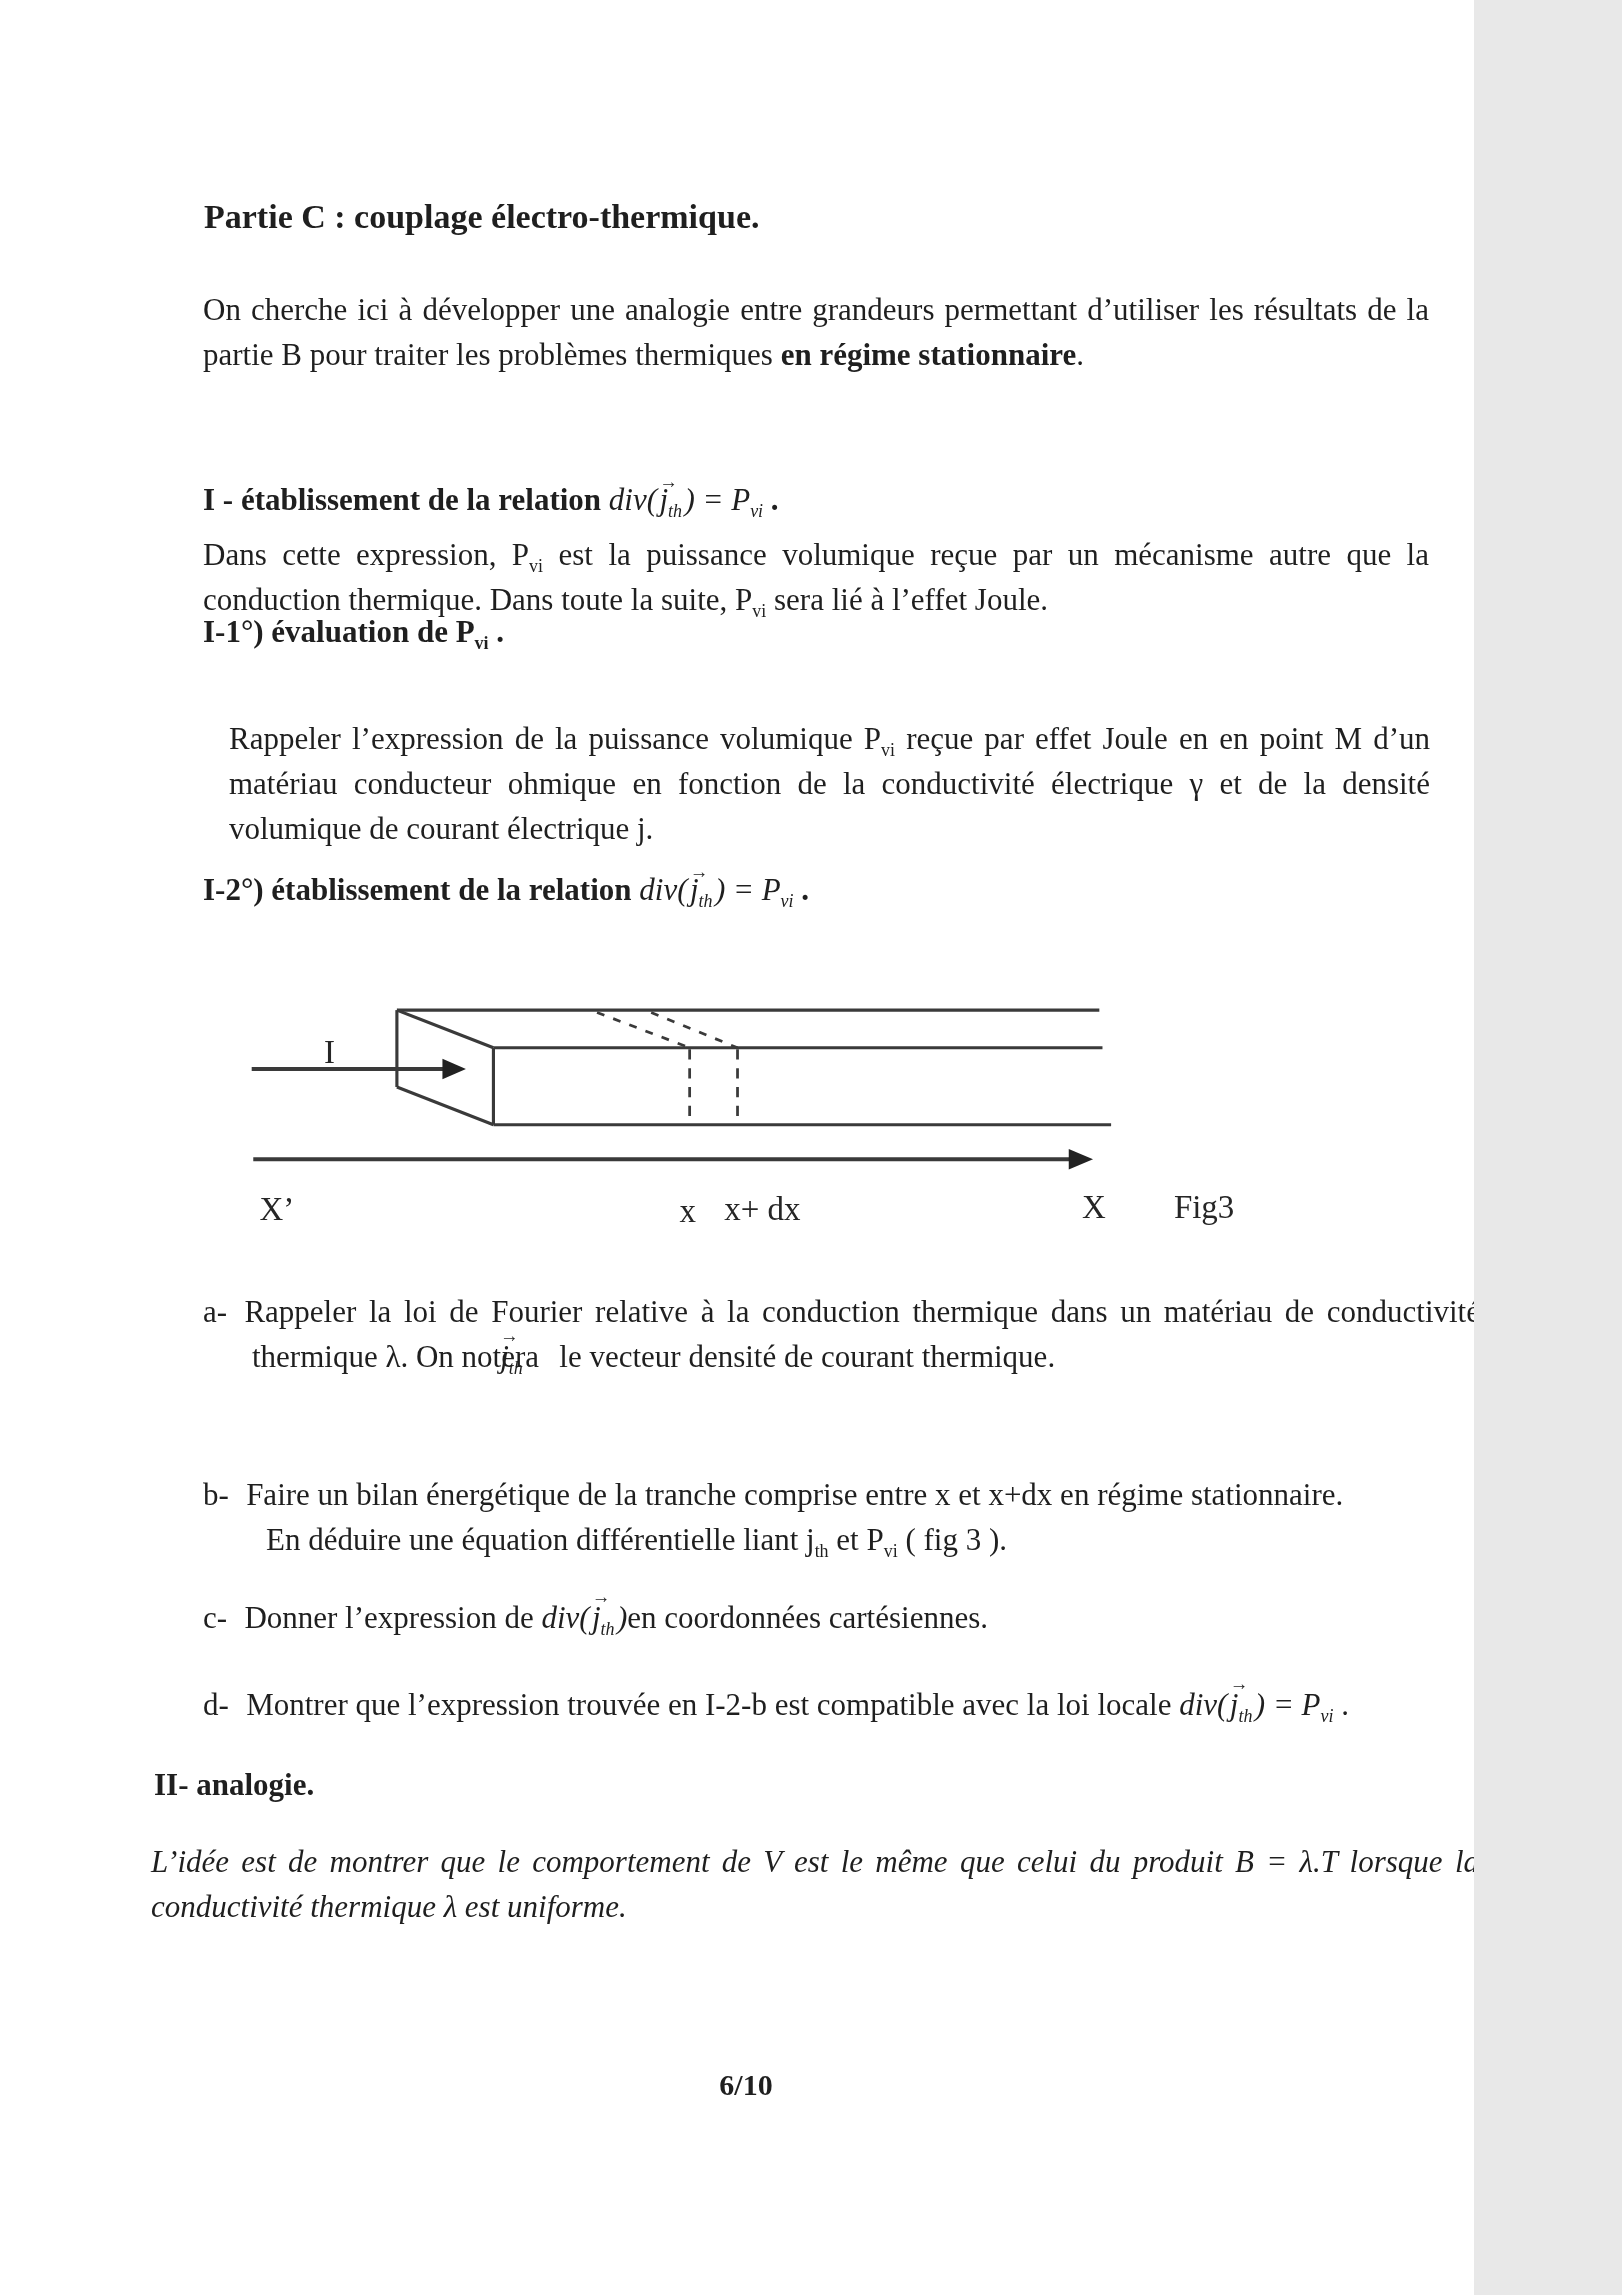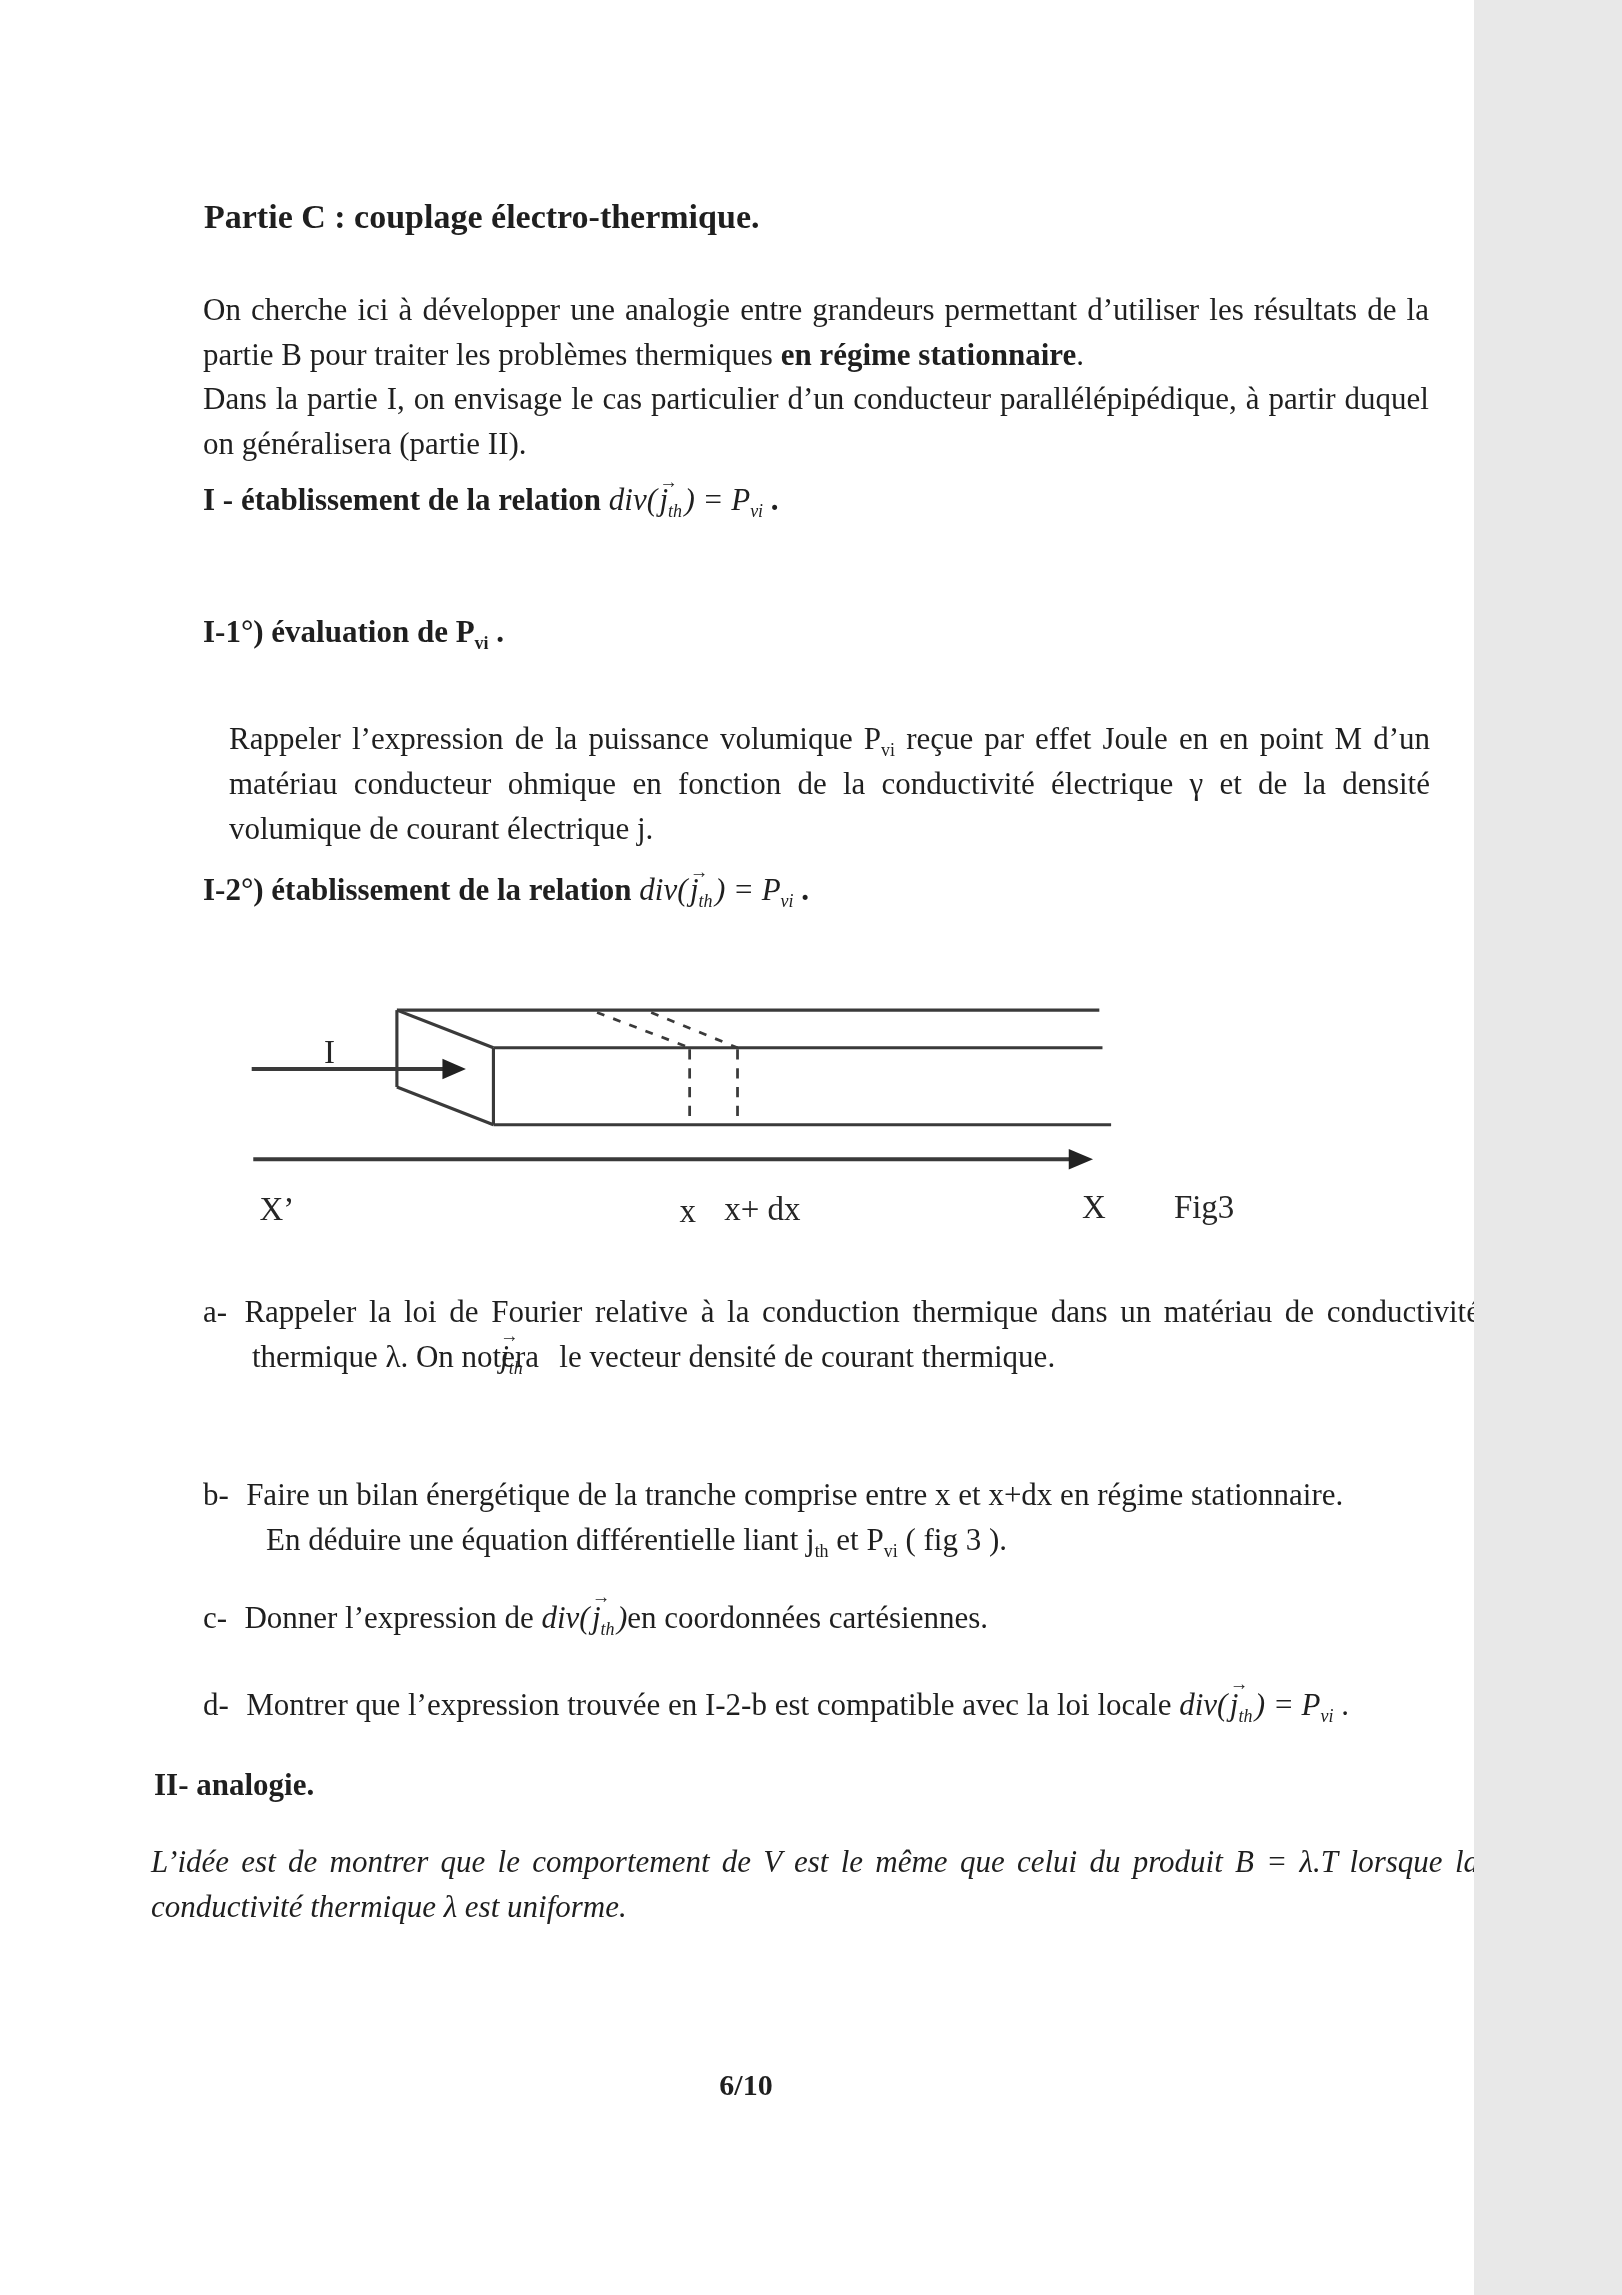--- a/index.html
+++ b/index.html
@@ -27,26 +27,28 @@
 <body>
 
 <div class="page">
 
   <div class="abs title" style="left:204px; top:198px;">Partie C : couplage électro-thermique.</div>
 
   <div class="abs body-text just" style="left:203px; top:287px; width:1226px;">
     <span>On cherche ici à développer une analogie entre grandeurs permettant d’utiliser les résultats de la partie B pour traiter les problèmes thermiques </span><span class="b">en régime stationnaire</span><span>.</span>
   </div>
 
-  <div class="abs body-text just" style="left:203px; top:376px; width:1226px;">Dans la partie I, on envisage le cas particulier d’un conducteur  parallélépipédique, à partir duquel on généralisera (partie II).</div>
 
   <div class="abs heading" style="left:203px; top:480px;">
     <span>I -  établissement de la relation  </span><span class="expr"><span>div(</span><span class="vec"><span class="ar">→</span><span>j</span><sub>th</sub></span><span>) = </span><span>P</span><sub>vi</sub></span><span> .</span>
   </div>
 
+  <div class="abs body-text just" style="left:203px; top:532px; width:1226px;">
+    <span>Dans cette expression, P</span><sub>vi</sub><span> est la puissance volumique reçue par un mécanisme autre que la conduction thermique. Dans toute la suite, P</span><sub>vi</sub><span>  sera lié à l’effet Joule.</span>
+  </div>
 
   <div class="abs heading" style="left:203px; top:612px;">
     <span>I-1°) évaluation de P</span><sub>vi</sub><span> .</span>
   </div>
 
   <div class="abs body-text just" style="left:229px; top:716px; width:1201px;">
     <span>Rappeler l’expression de la puissance volumique P</span><sub>vi</sub><span> reçue par effet Joule en en point M d’un matériau conducteur ohmique en fonction de la conductivité électrique γ et de la densité volumique de courant électrique j.</span>
   </div>
 
   <div class="abs heading" style="left:203px; top:870px;">

